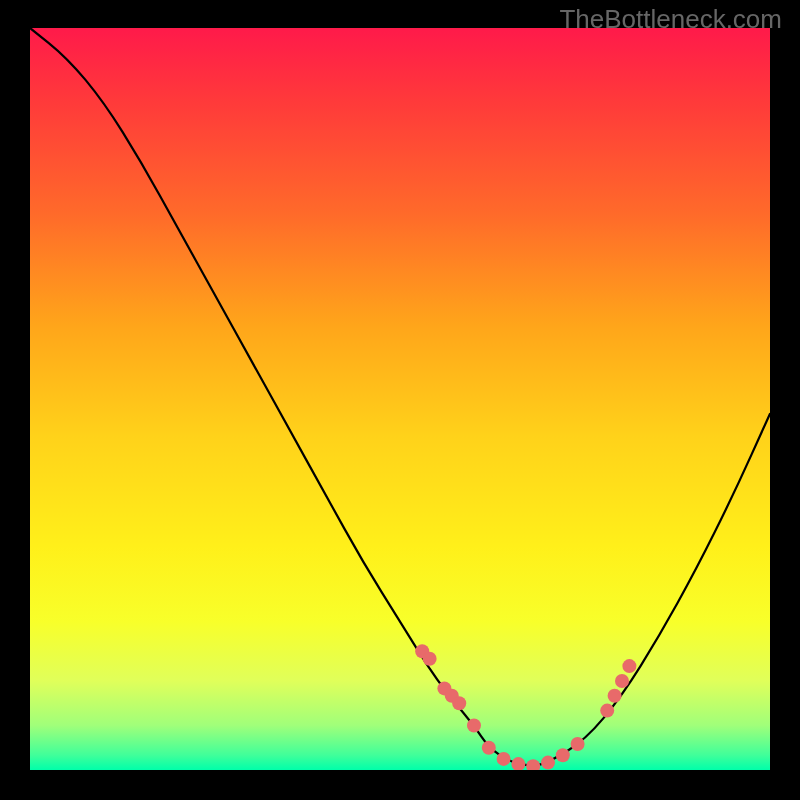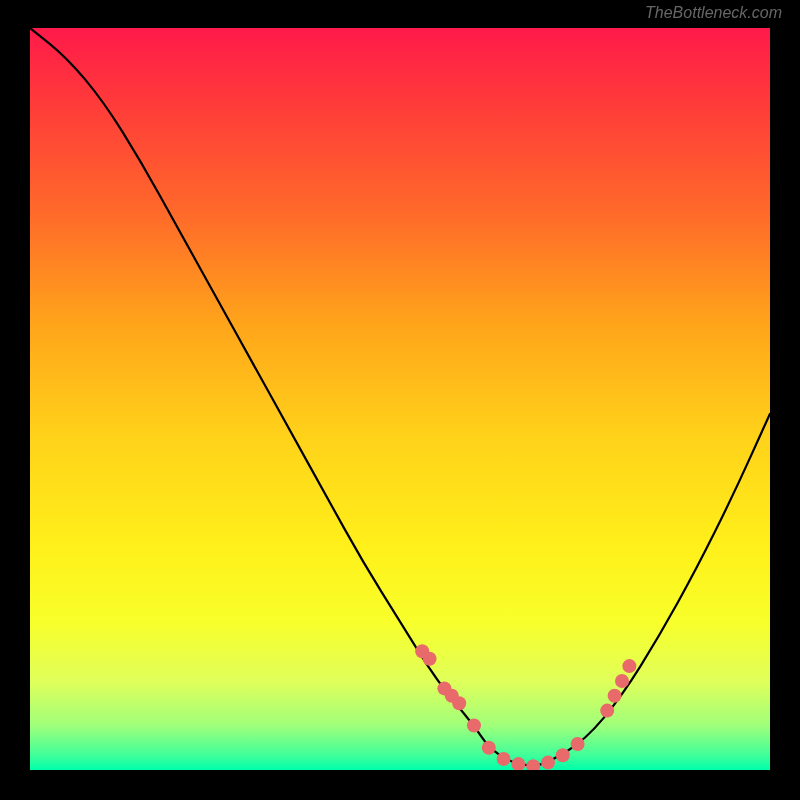--- a/index.html
+++ b/index.html
@@ -8,24 +8,23 @@
     height: 800px;
     background: #000;
     position: relative;
     font-family: Arial, sans-serif;
   }
   .watermark {
     position: absolute;
     top: 4px;
     right: 18px;
     color: #666;
-    font-size: 16px;
+    font-size: 26px;
     font-weight: 500;
     z-index: 10;
-    font-style: italic;
   }
   .plot-area {
     position: absolute;
     left: 30px;
     top: 28px;
     width: 740px;
     height: 742px;
     background: linear-gradient(to bottom,
       #ff1a4a 0%,
       #ff3a3a 10%,

